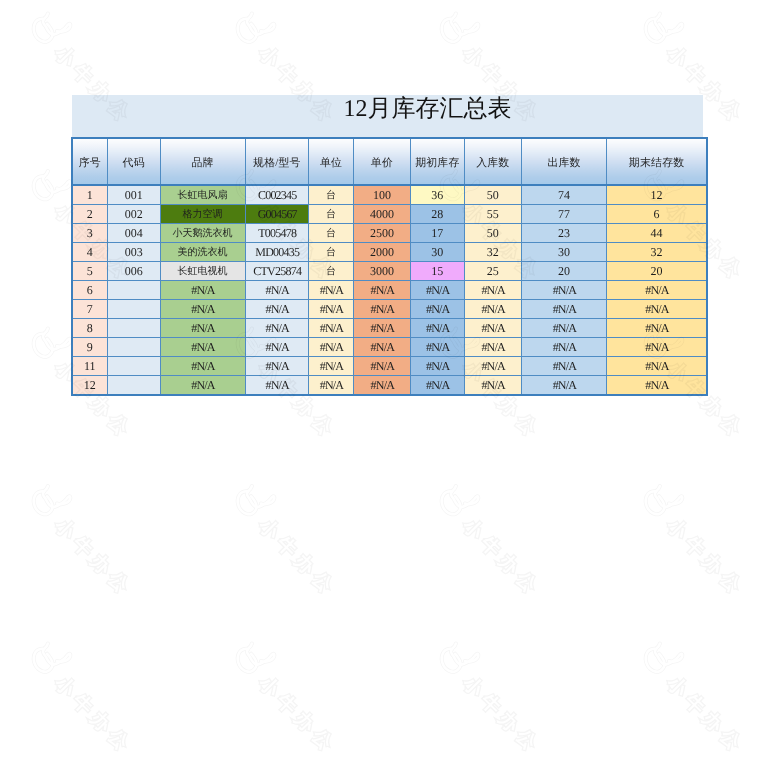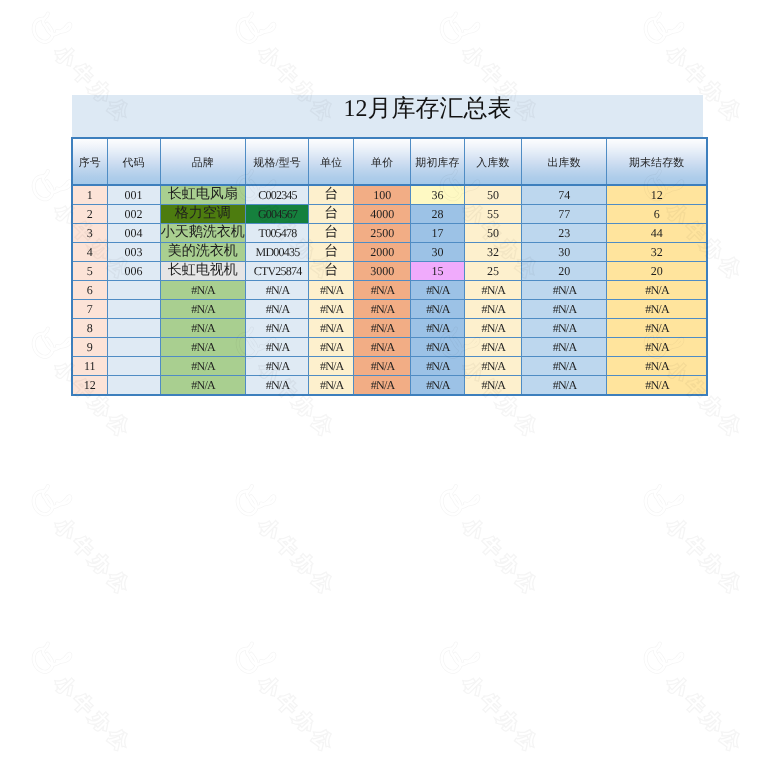--- a/index.html
+++ b/index.html
@@ -76,21 +76,21 @@
         #fcfdfe 0%, #f2f5fb 14%, #e3ecf7 30%, #d2e0f2 48%,
         #bed5ed 68%, #afcdea 84%, #a5c9e9 100%);
     font-size: 10.9px;
     letter-spacing: 0.2px;
     border-top: 2px solid #3d7fbd;
     border-bottom: 2px solid #3d7fbd;
     vertical-align: middle;
     padding-top: 4px;
   }
   table.grid tbody td { height: 18px; }
-  table.grid td.cjk { font-size: 14px; }
+  table.grid td.cjk { font-size: 10px; }
   table.grid td.lat { letter-spacing: -0.78px; padding-left: 0.78px; }
   table.grid tbody tr:last-child td { border-bottom: 2px solid #3d7fbd; }
   table.grid tbody td:first-child,
   table.grid thead th:first-child { border-left: 2px solid #3d7fbd; }
   table.grid tbody td:last-child,
   table.grid thead th:last-child { border-right: 2px solid #3d7fbd; }
 </style>
 </head>
 <body>
 
@@ -605,21 +605,21 @@
           <td style="background: rgb(242, 173, 133);">100</td>
           <td style="background: #fef9c3;">36</td>
           <td style="background: rgb(253, 240, 205);">50</td>
           <td style="background: rgb(189, 215, 238);">74</td>
           <td style="background: rgb(255, 228, 157);">12</td>
         </tr>
         <tr>
           <td style="background: rgb(252, 227, 215);">2</td>
           <td style="background: rgb(223, 234, 244);">002</td>
           <td class="cjk" style="background: #4d7c0f;">格力空调</td>
-          <td class="lat" style="background: #15803d;">G004567</td>
+          <td class="lat" style="background: #4d7c0f;">G004567</td>
           <td class="cjk" style="background: rgb(253, 240, 205);">台</td>
           <td style="background: rgb(242, 173, 133);">4000</td>
           <td style="background: rgb(156, 194, 230);">28</td>
           <td style="background: rgb(253, 240, 205);">55</td>
           <td style="background: rgb(189, 215, 238);">77</td>
           <td style="background: rgb(255, 228, 157);">6</td>
         </tr>
         <tr>
           <td style="background: rgb(252, 227, 215);">3</td>
           <td style="background: rgb(223, 234, 244);">004</td>

